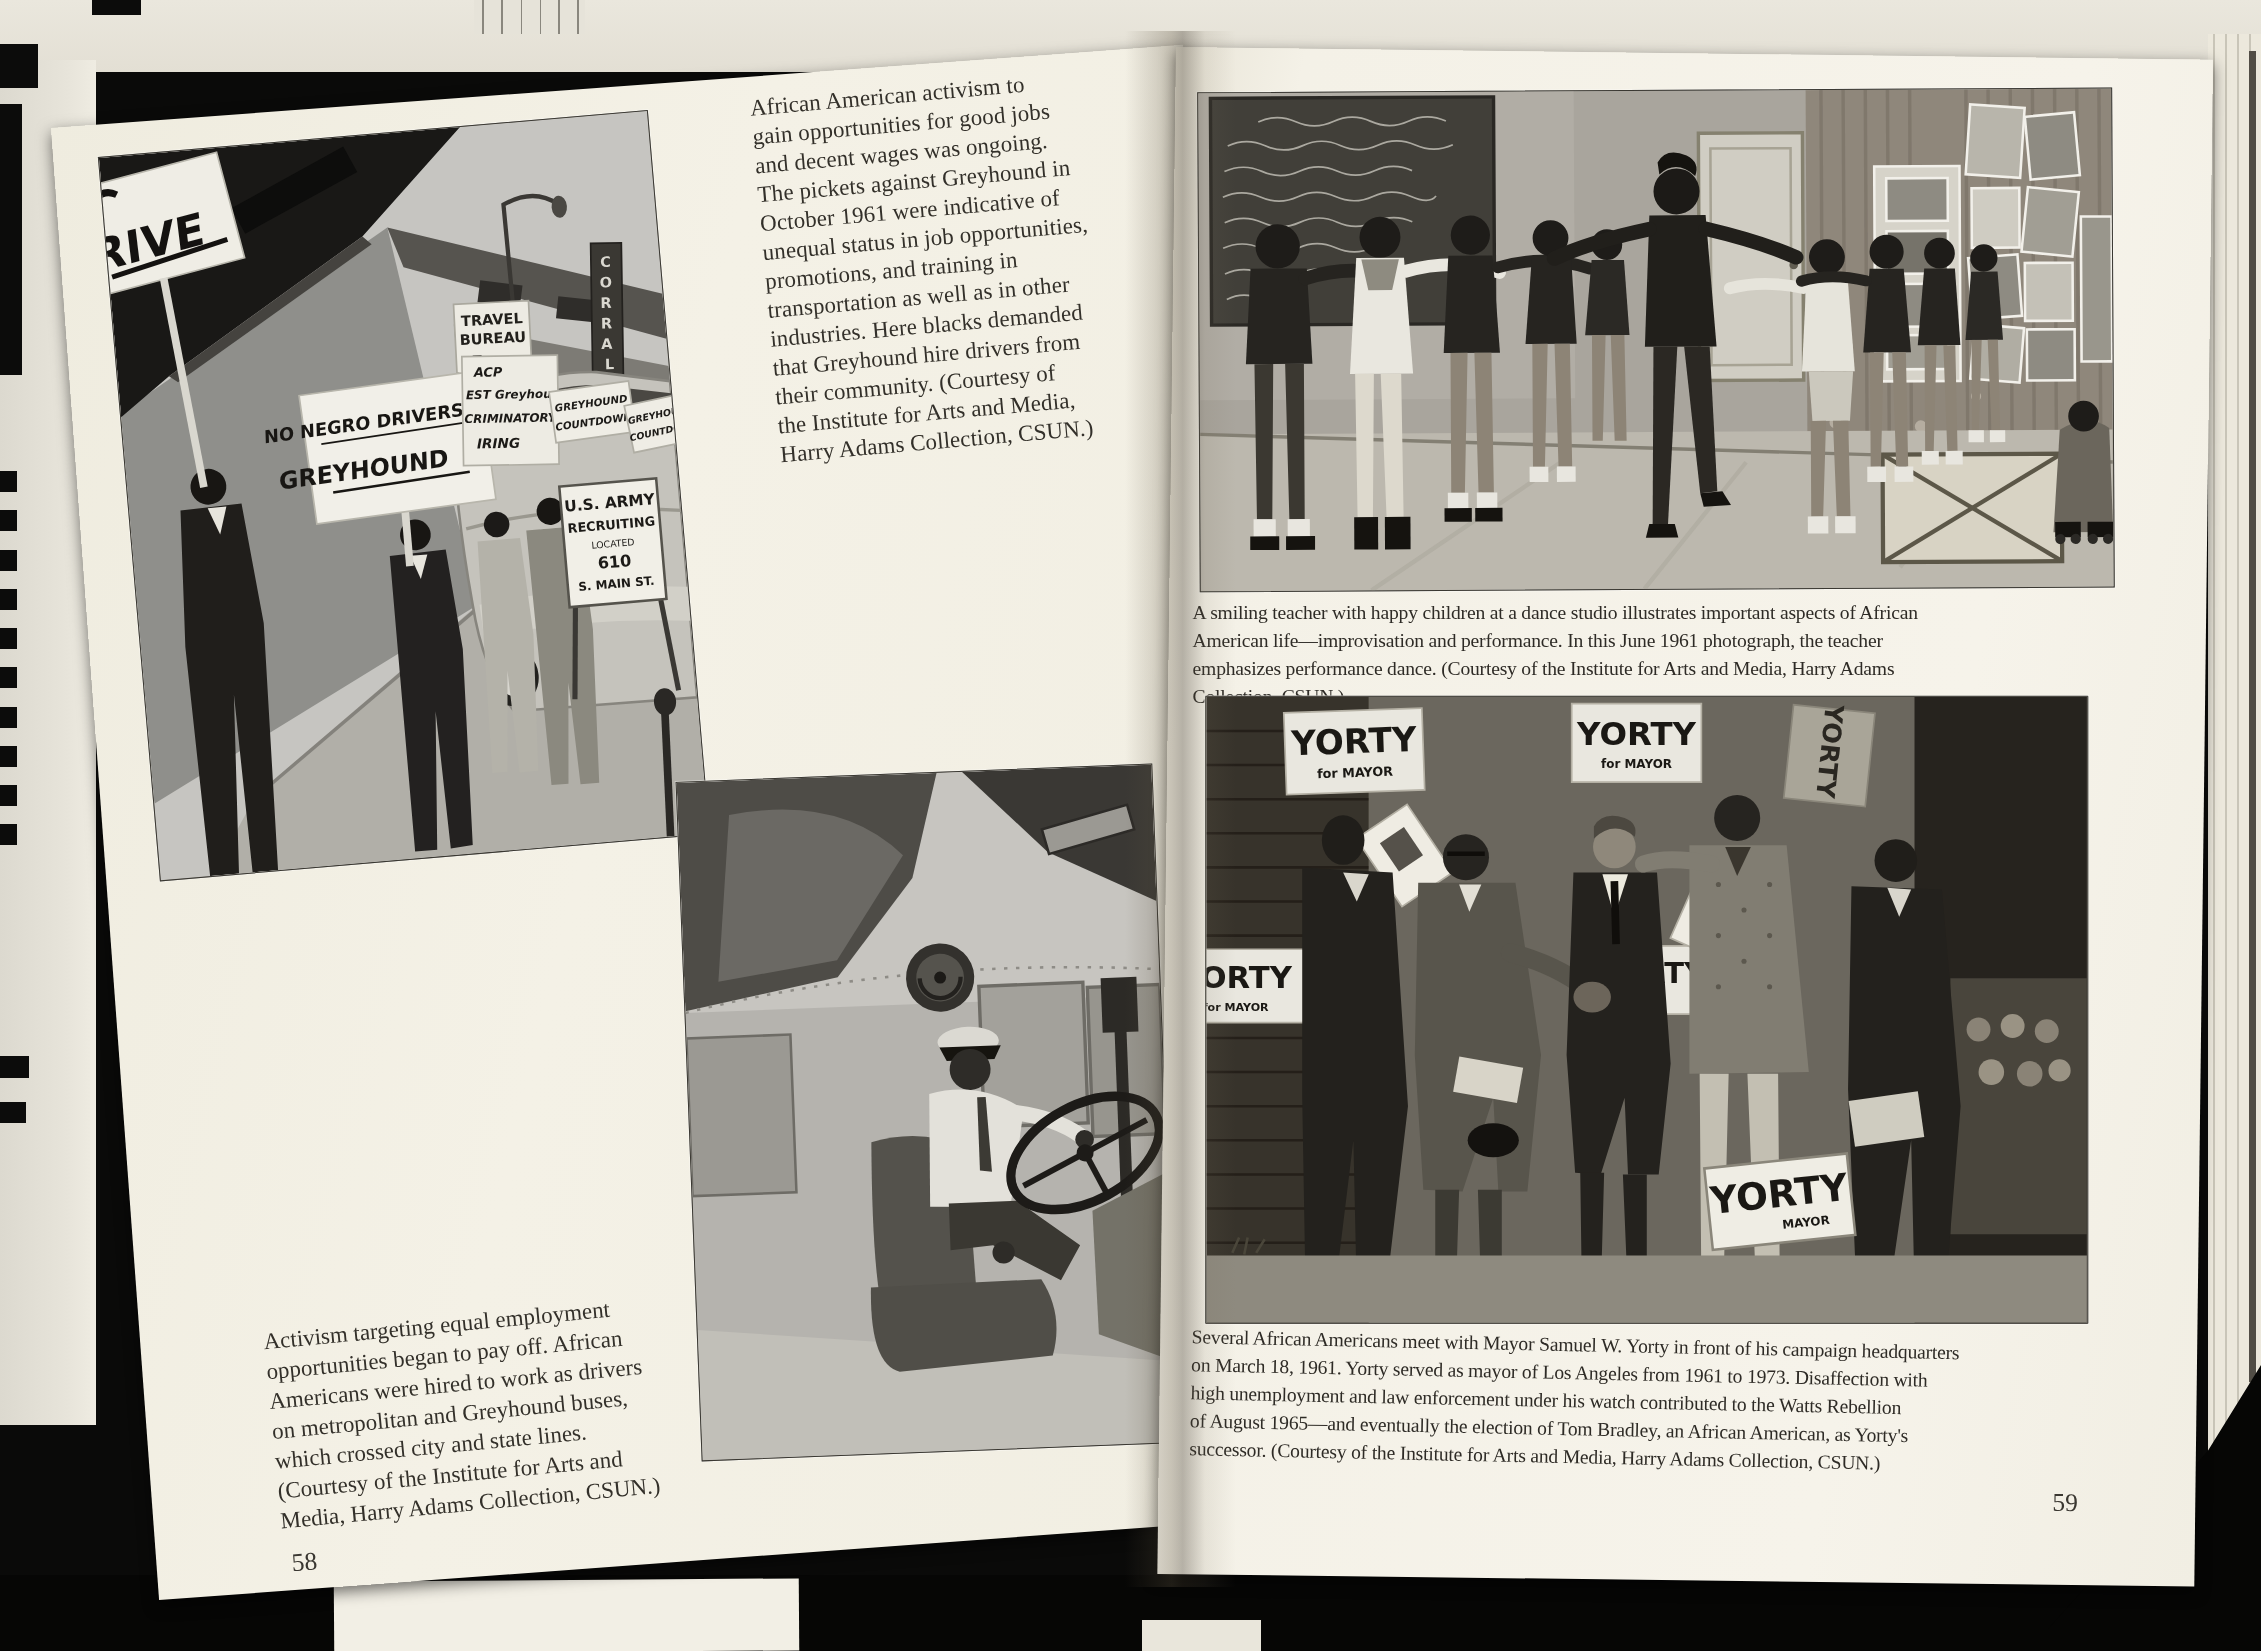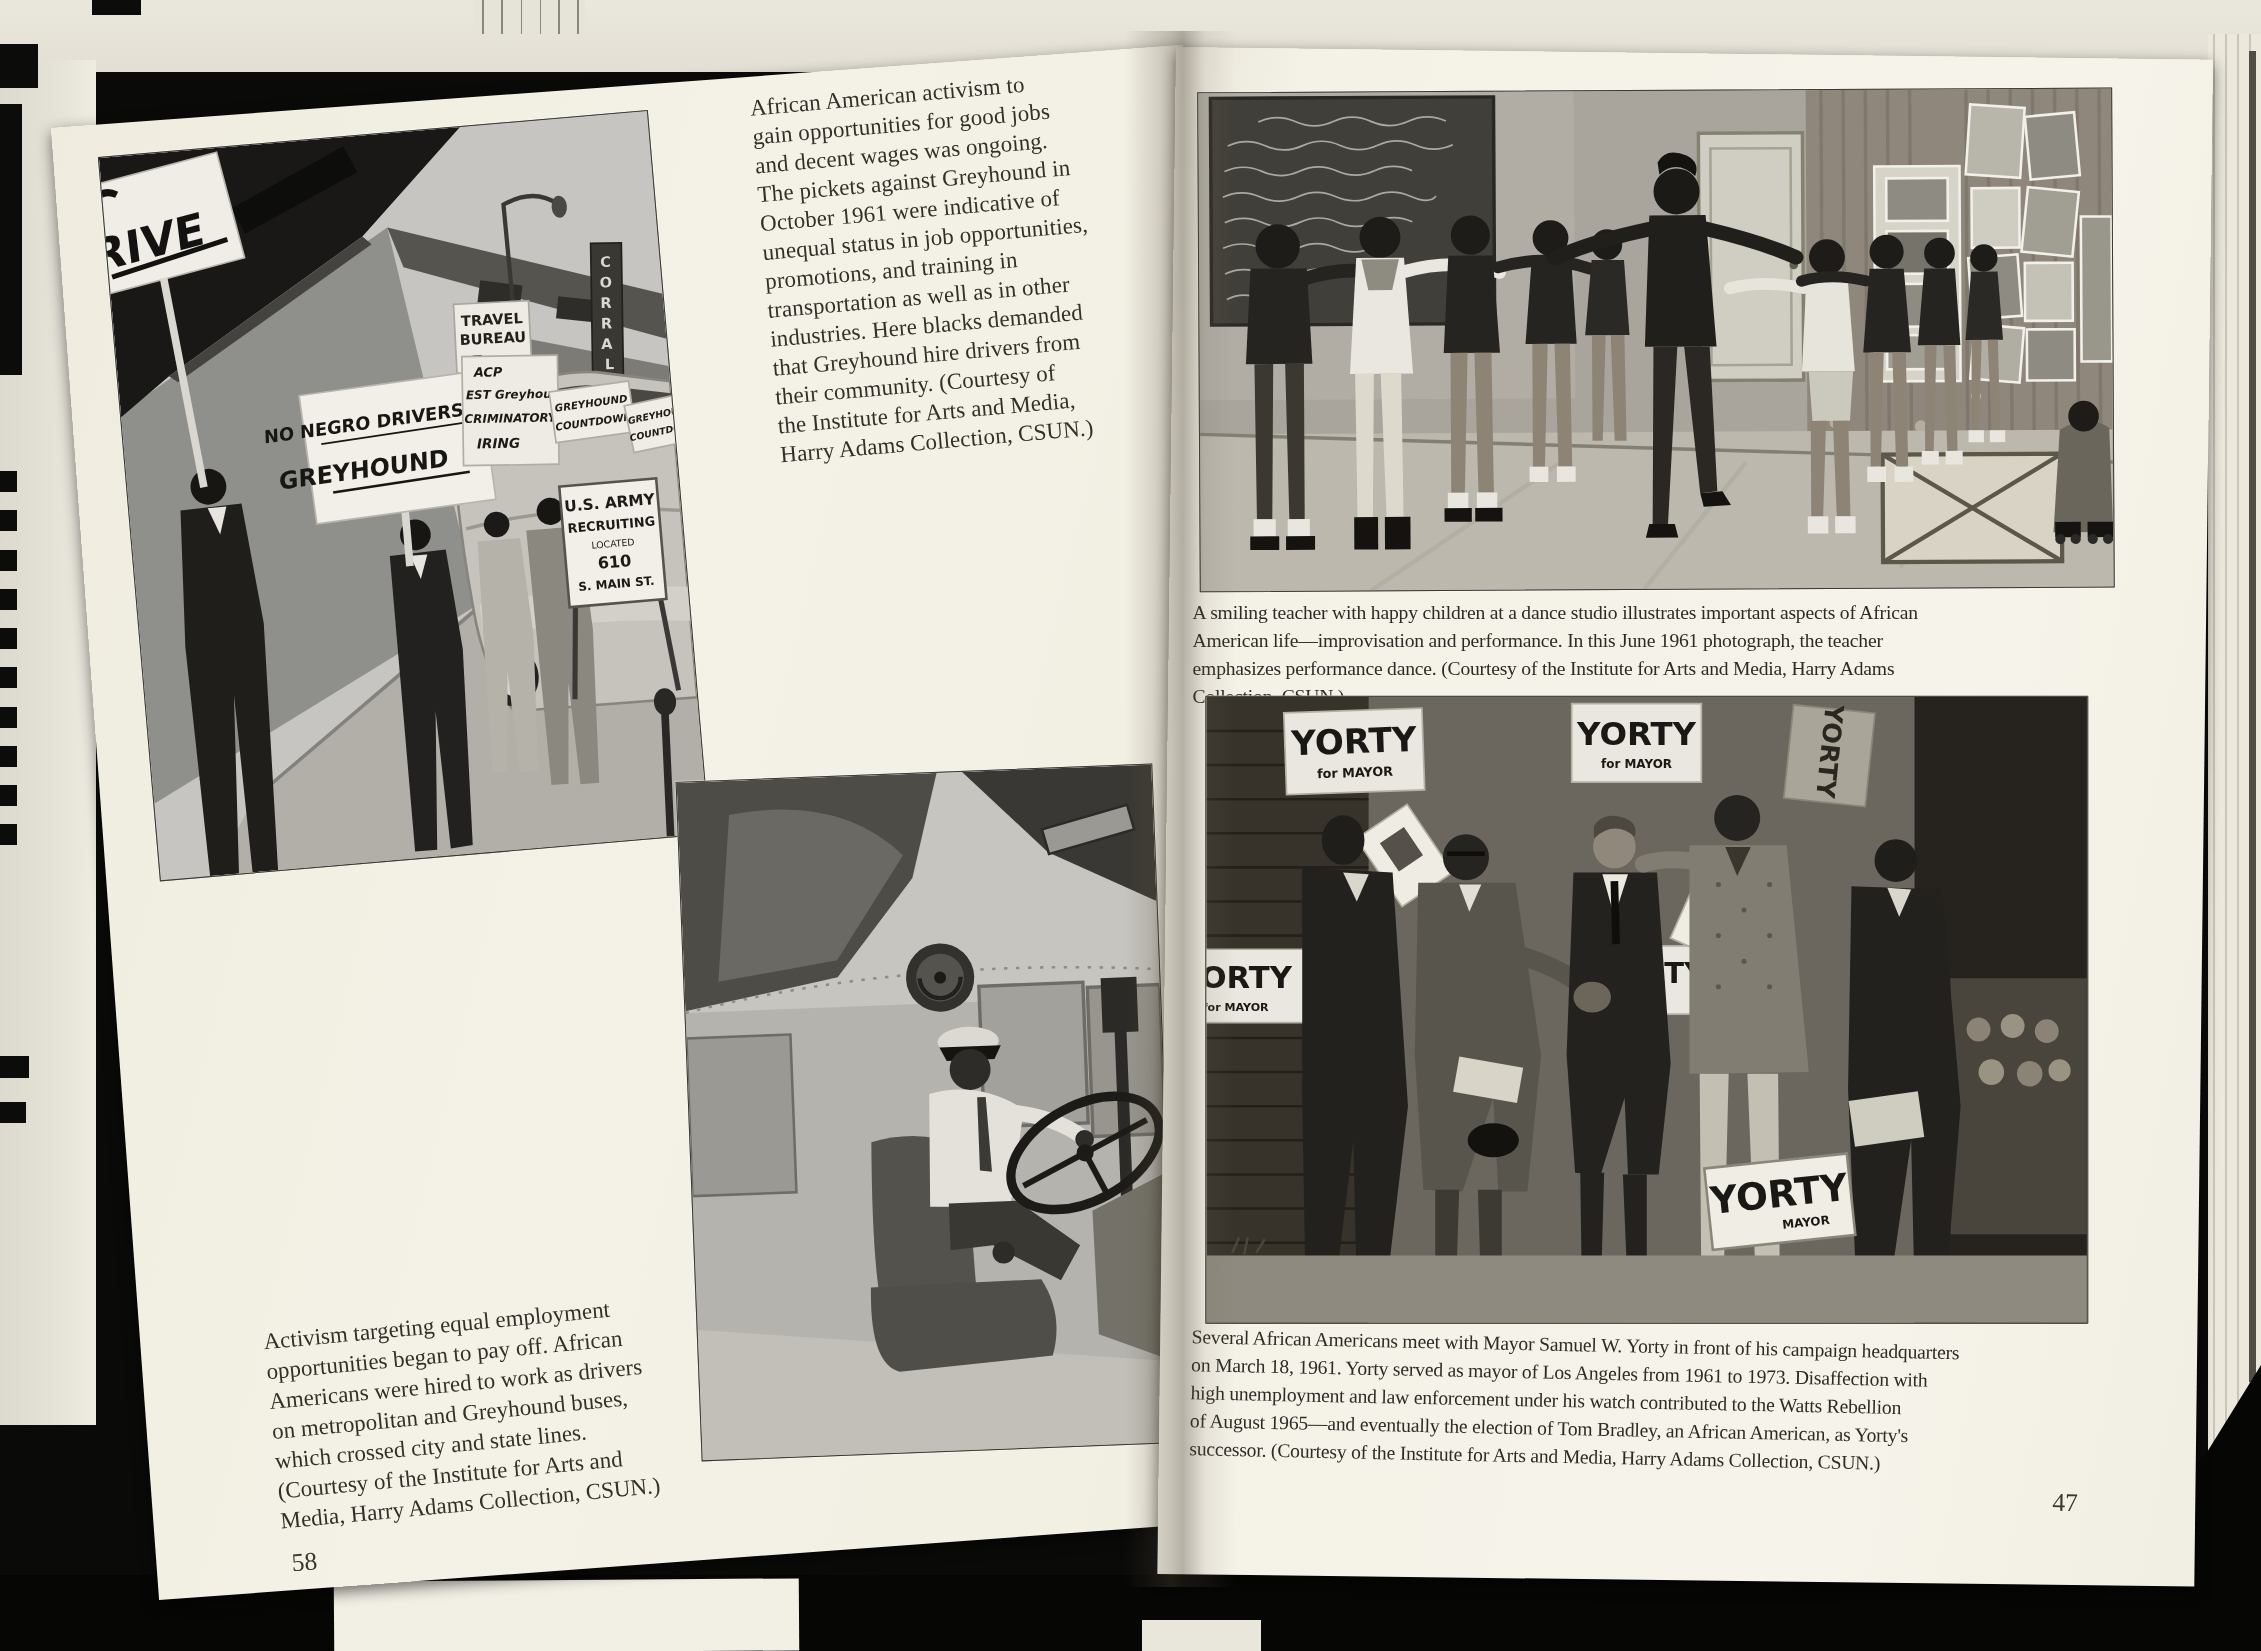--- a/index.html
+++ b/index.html
@@ -594,18 +594,18 @@
         <path d="M30,652 l8,-18 M44,654 l4,-20 M58,652 l10,-16" stroke="#4a463a" stroke-width="3"></path>
       </svg>
     </div>
 
     <div class="abs serif-block capR" style="left:31px;top:1280px;width:930px;transform:rotate(0.5deg);">Several African Americans meet with Mayor Samuel W. Yorty in front of his campaign headquarters
 on March 18, 1961. Yorty served as mayor of Los Angeles from 1961 to 1973. Disaffection with
 high unemployment and law enforcement under his watch contributed to the Watts Rebellion
 of August 1965—and eventually the election of Tom Bradley, an African American, as Yorty's
 successor. (Courtesy of the Institute for Arts and Media, Harry Adams Collection, CSUN.)</div>
 
-    <div class="abs pagenum" style="left:894px;top:1430px;">47</div>
+    <div class="abs pagenum" style="left:894px;top:1430px;">59</div>
   </div>
 
   <div class="abs gutter"></div>
 </div>
 
 
 </body></html>

